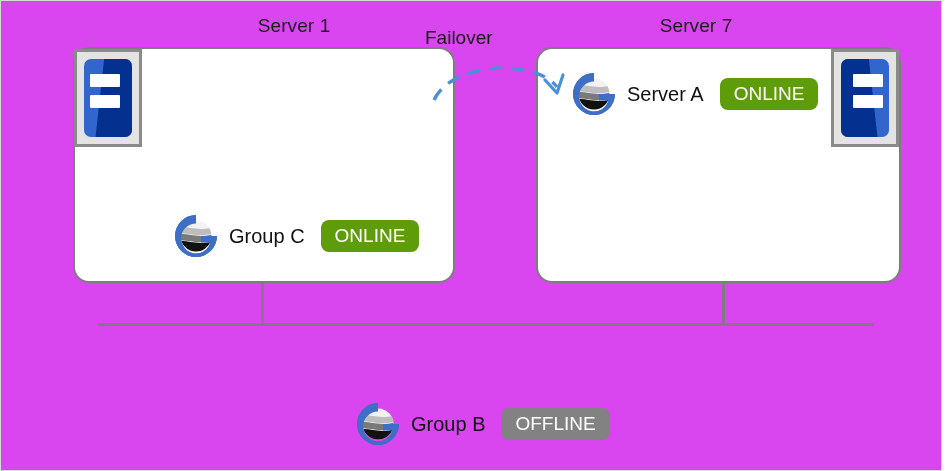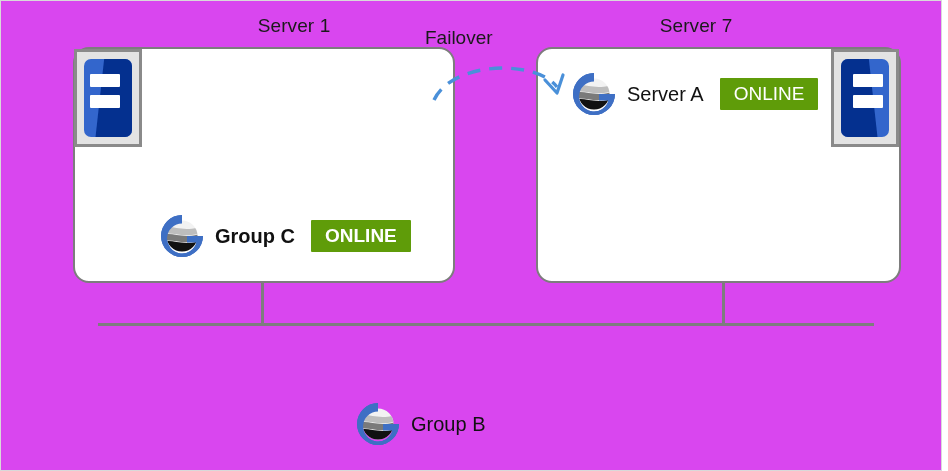--- a/index.html
+++ b/index.html
@@ -103,41 +103,41 @@
   .server-bar.b1 { top: 15px; }
   .server-bar.b2 { top: 36px; }
 
   
   .group-row {
     position: absolute;
     display: flex;
     align-items: center;
     white-space: nowrap;
   }
-  #group-row-c { left: 156px; top: 210px; font-weight: bold; }
+  #group-row-c { left: 170px; top: 210px; }
   #group-row-a { left: 568px; top: 68px; }
   #group-row-b { left: 352px; top: 398px; }
 
   .group-logo {
     width: 50px;
     height: 50px;
     flex: 0 0 auto;
     display: block;
   }
   .group-label {
     font-size: 20px;
     color: #111111;
     margin-left: 8px;
     margin-right: 16px;
   }
   .status-badge {
     font-size: 19px;
     color: #ffffff;
     padding: 5px 14px 6px 14px;
-    border-radius: 1px;
+    border-radius: 8px;
     line-height: 1.15;
   }
   .status-online  { background: #5f9c09; }
   .status-offline { background: #828282; }
 
   
   .line-v {
     position: absolute;
     width: 2.5px;
     background: #7d7d7d;
@@ -249,19 +249,20 @@
       <path d="M50 8 a42 42 0 1 0 0 84 a42 42 0 0 0 42 -42 h-32 v13 h19 a30 30 0 1 1 -29 -38 a30 30 0 0 1 0 0 z" fill="#3e6fc4"></path>
       <circle cx="50" cy="50" r="31" fill="#f2f2f2"></circle>
       <g clip-path="url(#clipB)">
         <path d="M10 36 C28 24, 48 46, 92 30 L92 42 C50 58, 30 38, 10 48 Z" fill="#bdbdbd"></path>
         <path d="M10 50 C28 38, 48 60, 92 44 L92 56 C50 72, 30 52, 10 62 Z" fill="#7a7a7a"></path>
         <path d="M10 64 C28 52, 48 74, 92 58 L92 86 L10 86 Z" fill="#111111"></path>
       </g>
       <path d="M50 8 a42 42 0 1 0 0 84 a42 42 0 0 0 42 -42 h-32 v13 h19 a30 30 0 1 1 -29 -38 a30 30 0 0 1 0 0 z" fill="#3e6fc4"></path>
     </svg>
     <span class="group-label">Group  B</span>
+    <span class="status-badge status-offline">OFFLINE</span>
   </div>
 
   <div id="drop-line-1" class="line-v"></div>
   <div id="drop-line-2" class="line-v"></div>
   <div id="bus-line"></div>
 
 </div>
 
 </body></html>

